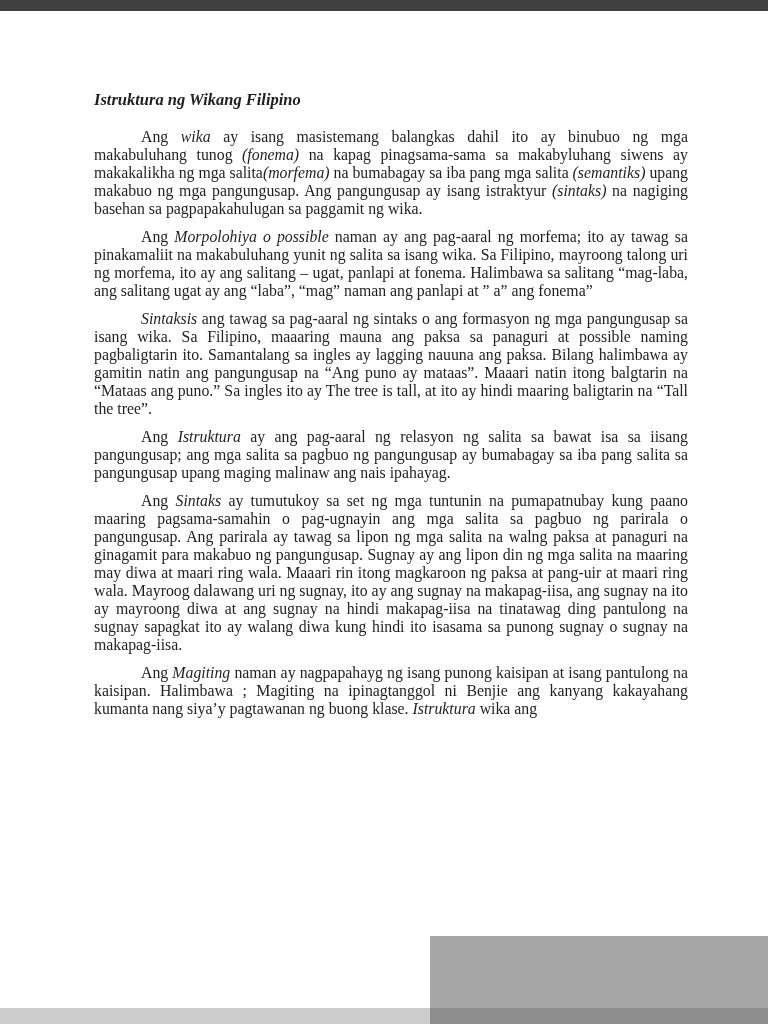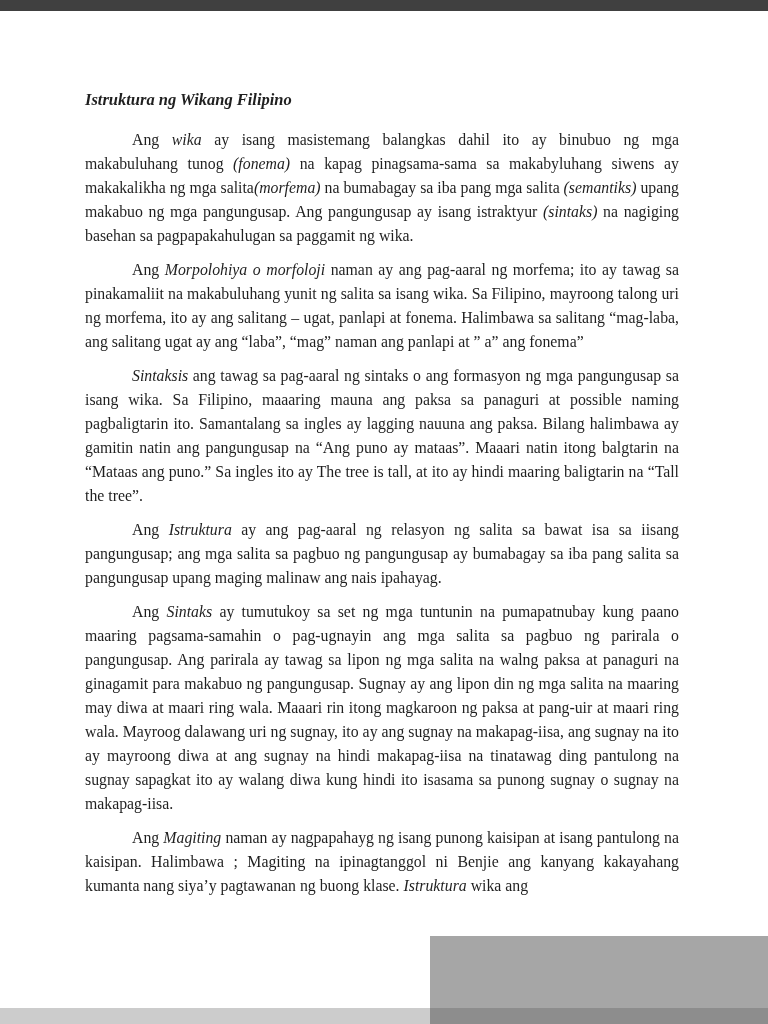--- a/index.html
+++ b/index.html
@@ -14,36 +14,36 @@
     background: #ffffff;
     overflow: hidden;
   }
   .top-bar {
     position: absolute; left: 0; top: 0;
     width: 768px; height: 11px;
     background: #404040;
   }
   .paper {
     position: absolute;
-    left: 85px; top: 90px;
+    left: 94px; top: 90px;
     width: 594px;
     color: #262626;
   }
   .doc-title {
     font-family: "Liberation Serif", serif;
     font-size: 16.5px;
     font-weight: bold;
     font-style: italic;
     margin: 0 0 18px 0;
     color: #1f1f1f;
   }
   .doc-body p {
     font-family: "Liberation Serif", serif;
     font-size: 15.8px;
-    line-height: 24px;
+    line-height: 18px;
     text-align: justify;
     text-indent: 47px;
     margin: 0 0 10px 0;
     color: #1f1f1f;
   }
   .doc-body p i { font-style: italic; }
   .backing-block {
     position: absolute; left: 430px; top: 936px;
     width: 338px; height: 72px;
     background: #a6a6a6;
@@ -62,21 +62,21 @@
 </head>
 <body>
 
 <div class="canvas">
   <div class="top-bar"></div>
 
   <div class="paper">
     <h1 class="doc-title">Istruktura ng Wikang Filipino</h1>
     <div class="doc-body" id="doc-body">
         <p><span>Ang </span><i>wika</i><span> ay isang masistemang balangkas dahil ito ay binubuo ng mga makabuluhang tunog </span><i>(fonema)</i><span> na kapag pinagsama-sama sa makabyluhang siwens ay makakalikha ng mga salita</span><i>(morfema)</i><span> na bumabagay sa iba pang mga salita </span><i>(semantiks)</i><span> upang makabuo ng mga pangungusap. Ang pangungusap ay isang istraktyur </span><i>(sintaks)</i><span> na nagiging basehan sa pagpapakahulugan sa paggamit ng wika.</span></p>
-        <p><span>Ang </span><i>Morpolohiya o morfoloji</i><span> naman ay ang pag-aaral ng morfema; ito ay tawag sa pinakamaliit na makabuluhang yunit ng salita sa isang wika. Sa Filipino, mayroong talong uri ng morfema, ito ay ang salitang – ugat, panlapi at fonema. Halimbawa sa salitang “mag-laba, ang salitang ugat ay ang “laba”, “mag” naman ang panlapi at ” a” ang fonema”</span></p>
+        <p><span>Ang </span><i>Morpolohiya o possible</i><span> naman ay ang pag-aaral ng morfema; ito ay tawag sa pinakamaliit na makabuluhang yunit ng salita sa isang wika. Sa Filipino, mayroong talong uri ng morfema, ito ay ang salitang – ugat, panlapi at fonema. Halimbawa sa salitang “mag-laba, ang salitang ugat ay ang “laba”, “mag” naman ang panlapi at ” a” ang fonema”</span></p>
         <p><i>Sintaksis</i><span> ang tawag sa pag-aaral ng sintaks o ang formasyon ng mga pangungusap sa isang wika. Sa Filipino, maaaring mauna ang paksa sa panaguri at possible naming pagbaligtarin ito. Samantalang sa ingles ay lagging nauuna ang paksa. Bilang halimbawa ay gamitin natin ang pangungusap na “Ang puno ay mataas”. Maaari natin itong balgtarin na “Mataas ang puno.” Sa ingles ito ay The tree is tall, at ito ay hindi maaring baligtarin na “Tall the tree”.</span></p>
         <p><span>Ang </span><i>Istruktura</i><span> ay ang pag-aaral ng relasyon ng salita sa bawat isa sa iisang pangungusap; ang mga salita sa pagbuo ng pangungusap ay bumabagay sa iba pang salita sa pangungusap upang maging malinaw ang nais ipahayag.</span></p>
         <p><span>Ang </span><i>Sintaks</i><span> ay tumutukoy sa set ng mga tuntunin na pumapatnubay kung paano maaring pagsama-samahin o pag-ugnayin ang mga salita sa pagbuo ng parirala o pangungusap. Ang parirala ay tawag sa lipon ng mga salita na walng paksa at panaguri na ginagamit para makabuo ng pangungusap. Sugnay ay ang lipon din ng mga salita na maaring may diwa at maari ring wala. Maaari rin itong magkaroon ng paksa at pang-uir at maari ring wala. Mayroog dalawang uri ng sugnay, ito ay ang sugnay na makapag-iisa, ang sugnay na ito ay mayroong diwa at ang sugnay na hindi makapag-iisa na tinatawag ding pantulong na sugnay sapagkat ito ay walang diwa kung hindi ito isasama sa punong sugnay o sugnay na makapag-iisa.</span></p>
         <p><span>Ang </span><i>Magiting</i><span> naman ay nagpapahayg ng isang punong kaisipan at isang pantulong na kaisipan. Halimbawa ; Magiting na ipinagtanggol ni Benjie ang kanyang kakayahang kumanta nang siya’y pagtawanan ng buong klase. </span><i>Istruktura</i><span> wika ang</span></p>
       </div>
   </div>
 
   <div class="backing-block"></div>
   <div class="backing-strip-left"></div>
   <div class="backing-strip-right"></div>

